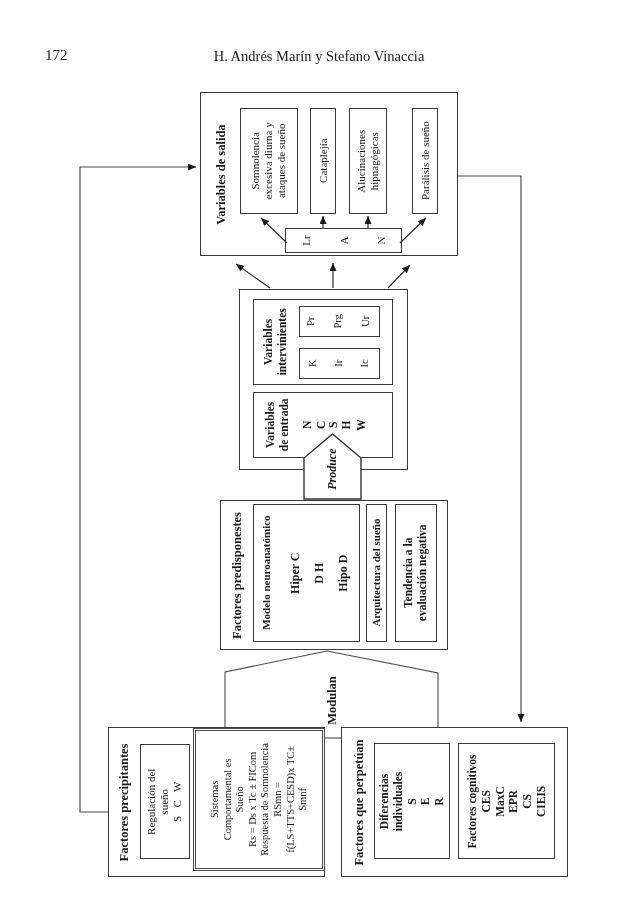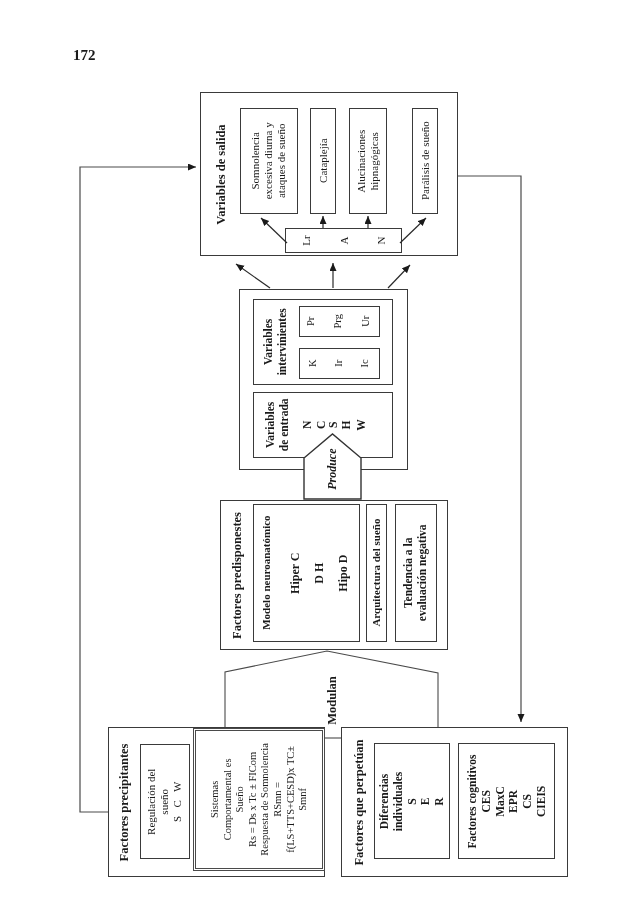--- a/index.html
+++ b/index.html
@@ -26,21 +26,22 @@
   .hdr{font-size:15px;}
   svg.overlay{position:absolute;left:0;top:0;z-index:2;pointer-events:none;}
   .z3{z-index:3;}
   .z1{z-index:1;}
 </style>
 </head>
 <body>
 
 <div class="page">
 
-  <div class="abs hdr b" style="left:45px;top:47px;font-weight:bold;margin-left:28px;">172</div>
+  <div class="abs hdr b" style="left:45px;top:47px;font-weight:normal;">172</div>
+  <div class="abs" style="left:0;top:48px;width:638px;text-align:center;font-size:14.5px;">H. Andrés Marín y Stefano Vinaccia</div>
 
   <div class="box thick z1" style="left:200px;top:92px;width:258px;height:164px;"></div>
   <div class="rbox z1" style="left:203px;top:95px;width:36px;height:158px;">
     <span class="rot nw b f125">Variables de salida</span>
   </div>
   <div class="box z1 rbox" style="left:240px;top:108px;width:58px;height:106px;display:flex;">
     <span class="rot f11" style="width:100px;">Somnolencia
 excesiva diurna y
 ataques de sueño</span>
   </div>

